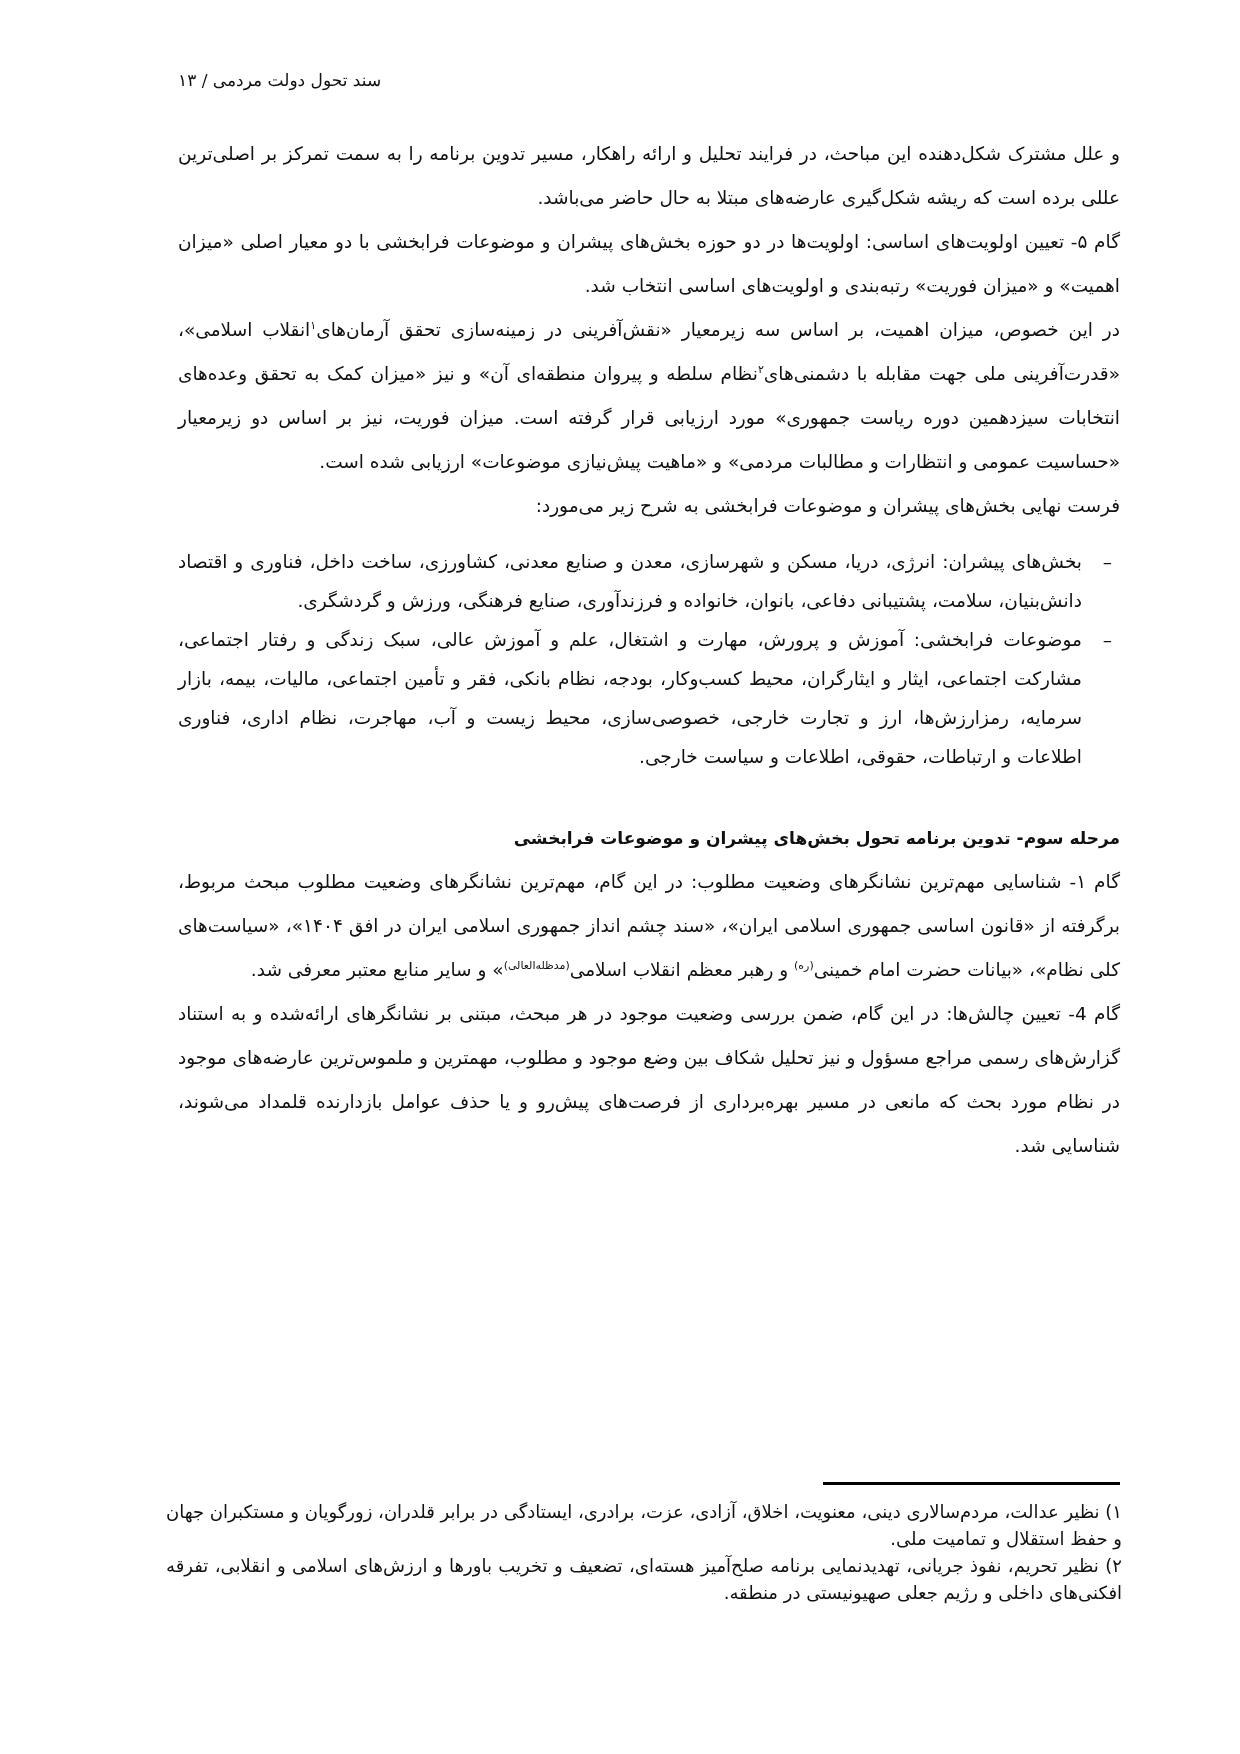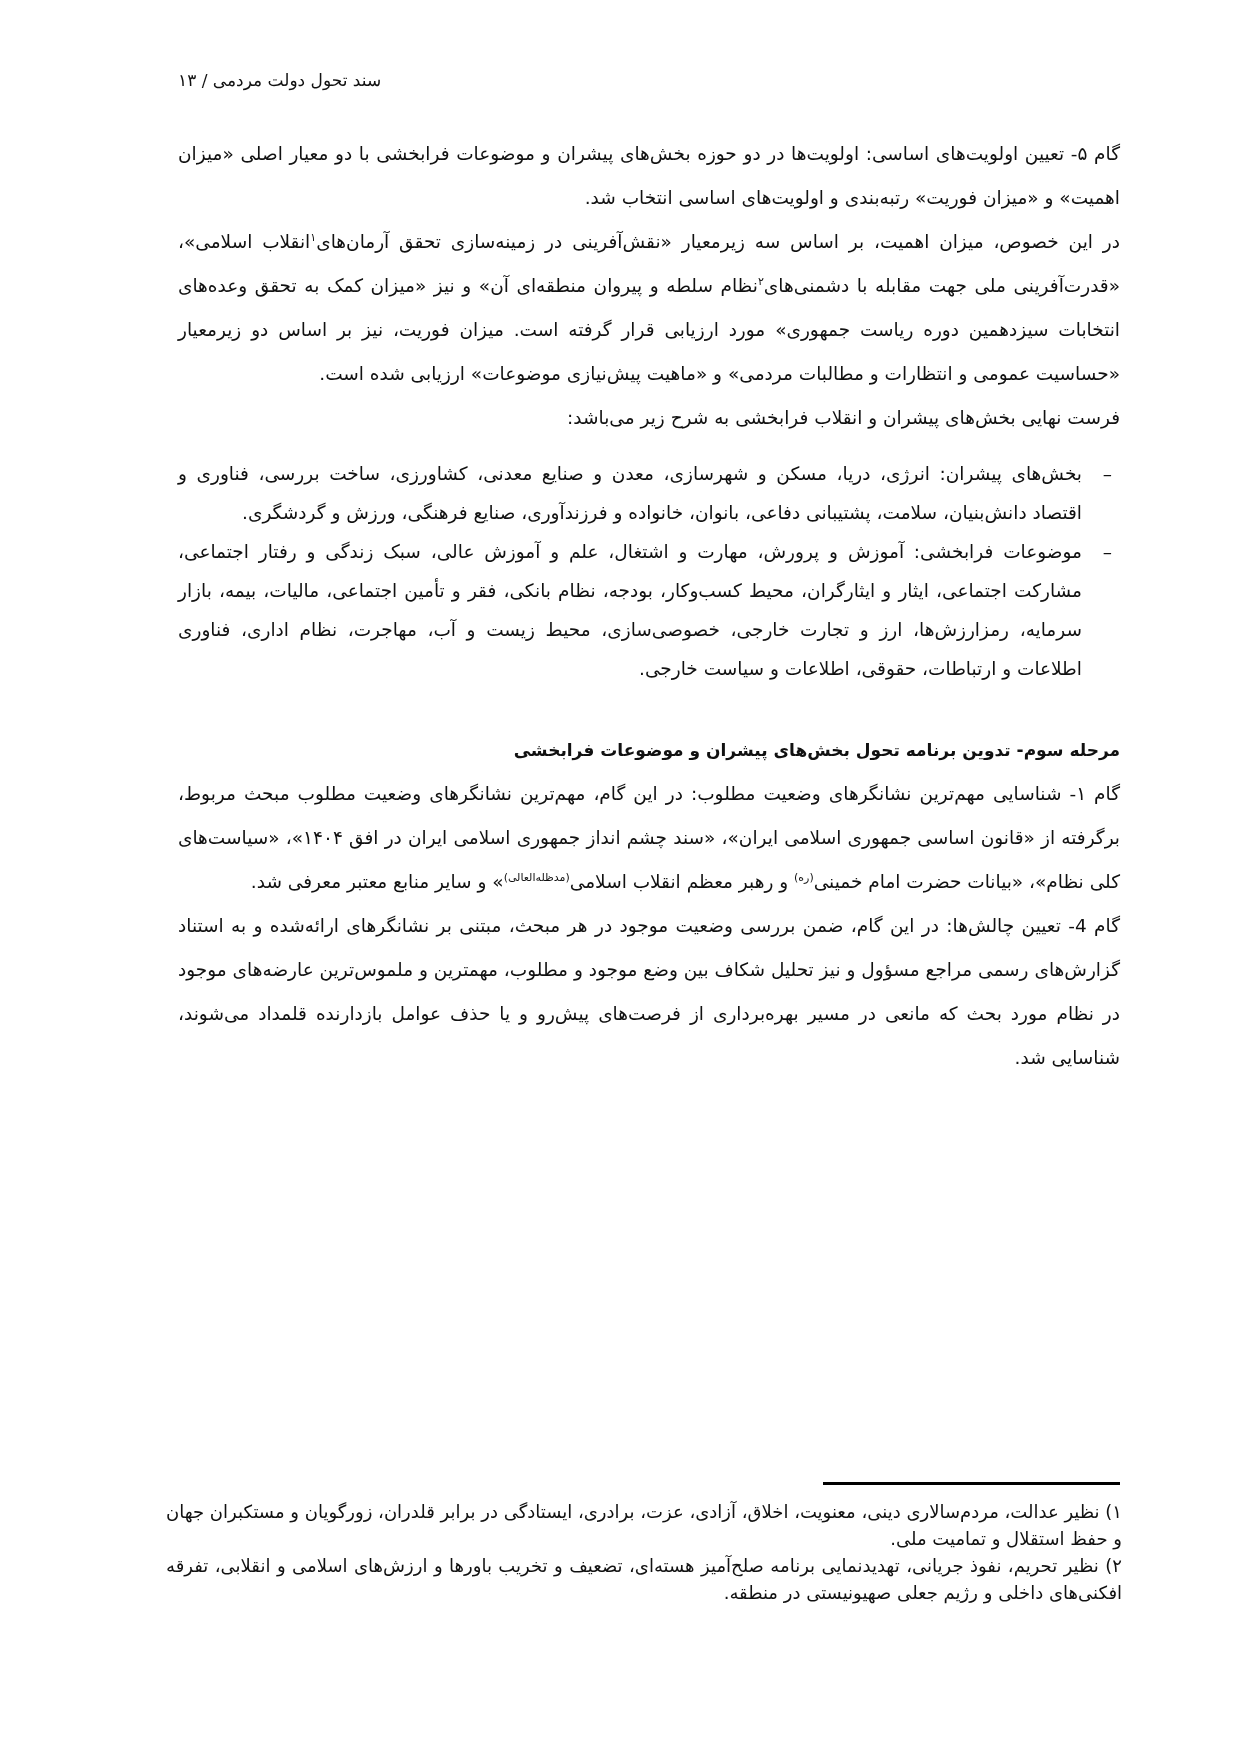--- a/index.html
+++ b/index.html
@@ -36,35 +36,36 @@
 </head>
 <body>
 
 <div class="page">
 
   <div class="header-wrap">
     <span>سند تحول دولت مردمی / ۱۳</span>
   </div>
 
   <div class="body">
+    <p class="p">و علل مشترک شکل‌دهنده این مباحث، در فرایند تحلیل و ارائه راهکار، مسیر تدوین برنامه را به سمت تمرکز بر اصلی‌ترین عللی برده است که ریشه شکل‌گیری عارضه‌های مبتلا به حال حاضر می‌باشد.</p>
 
     <p class="p">
       <span class="bold">گام ۵- تعیین اولویت‌های اساسی:</span><span> اولویت‌ها در دو حوزه بخش‌های پیشران و موضوعات فرابخشی با دو معیار اصلی «میزان اهمیت» و «میزان فوریت» رتبه‌بندی و اولویت‌های اساسی انتخاب شد.</span>
     </p>
 
     <p class="p">
       <span>در این خصوص، میزان اهمیت، بر اساس سه زیرمعیار «نقش‌آفرینی در زمینه‌سازی تحقق آرمان‌های</span><sup>۱</sup><span>انقلاب اسلامی»، «قدرت‌آفرینی ملی جهت مقابله با دشمنی‌های</span><sup>۲</sup><span>نظام سلطه و پیروان منطقه‌ای آن» و نیز «میزان کمک به تحقق وعده‌های انتخابات سیزدهمین دوره ریاست جمهوری» مورد ارزیابی قرار گرفته است. میزان فوریت، نیز بر اساس دو زیرمعیار «حساسیت عمومی و انتظارات و مطالبات مردمی» و «ماهیت پیش‌نیازی موضوعات» ارزیابی شده است.</span>
     </p>
 
-    <p class="p">فرست نهایی بخش‌های پیشران و انقلاب فرابخشی به شرح زیر می‌باشد:</p>
+    <p class="p">فرست نهایی بخش‌های پیشران و موضوعات فرابخشی به شرح زیر می‌مورد:</p>
 
     <ul class="list">
       <li>
         <span class="dash">–</span>
-        <span>بخش‌های پیشران: انرژی، دریا، مسکن و شهرسازی، معدن و صنایع معدنی، کشاورزی، ساخت بررسی، فناوری و اقتصاد دانش‌بنیان، سلامت، پشتیبانی دفاعی، بانوان، خانواده و فرزندآوری، صنایع فرهنگی، ورزش و گردشگری.</span>
+        <span>بخش‌های پیشران: انرژی، دریا، مسکن و شهرسازی، معدن و صنایع معدنی، کشاورزی، ساخت داخل، فناوری و اقتصاد دانش‌بنیان، سلامت، پشتیبانی دفاعی، بانوان، خانواده و فرزندآوری، صنایع فرهنگی، ورزش و گردشگری.</span>
       </li>
       <li>
         <span class="dash">–</span>
         <span>موضوعات فرابخشی: آموزش و پرورش، مهارت و اشتغال، علم و آموزش عالی، سبک زندگی و رفتار اجتماعی، مشارکت اجتماعی، ایثار و ایثارگران، محیط کسب‌وکار، بودجه، نظام بانکی، فقر و تأمین اجتماعی، مالیات، بیمه، بازار سرمایه، رمزارزش‌ها، ارز و تجارت خارجی، خصوصی‌سازی، محیط زیست و آب، مهاجرت، نظام اداری، فناوری اطلاعات و ارتباطات، حقوقی، اطلاعات و سیاست خارجی.</span>
       </li>
     </ul>
 
     <div class="section-gap"></div>
 
     <h2 class="section-title">مرحله سوم- تدوین برنامه تحول بخش‌های پیشران و موضوعات فرابخشی</h2>

